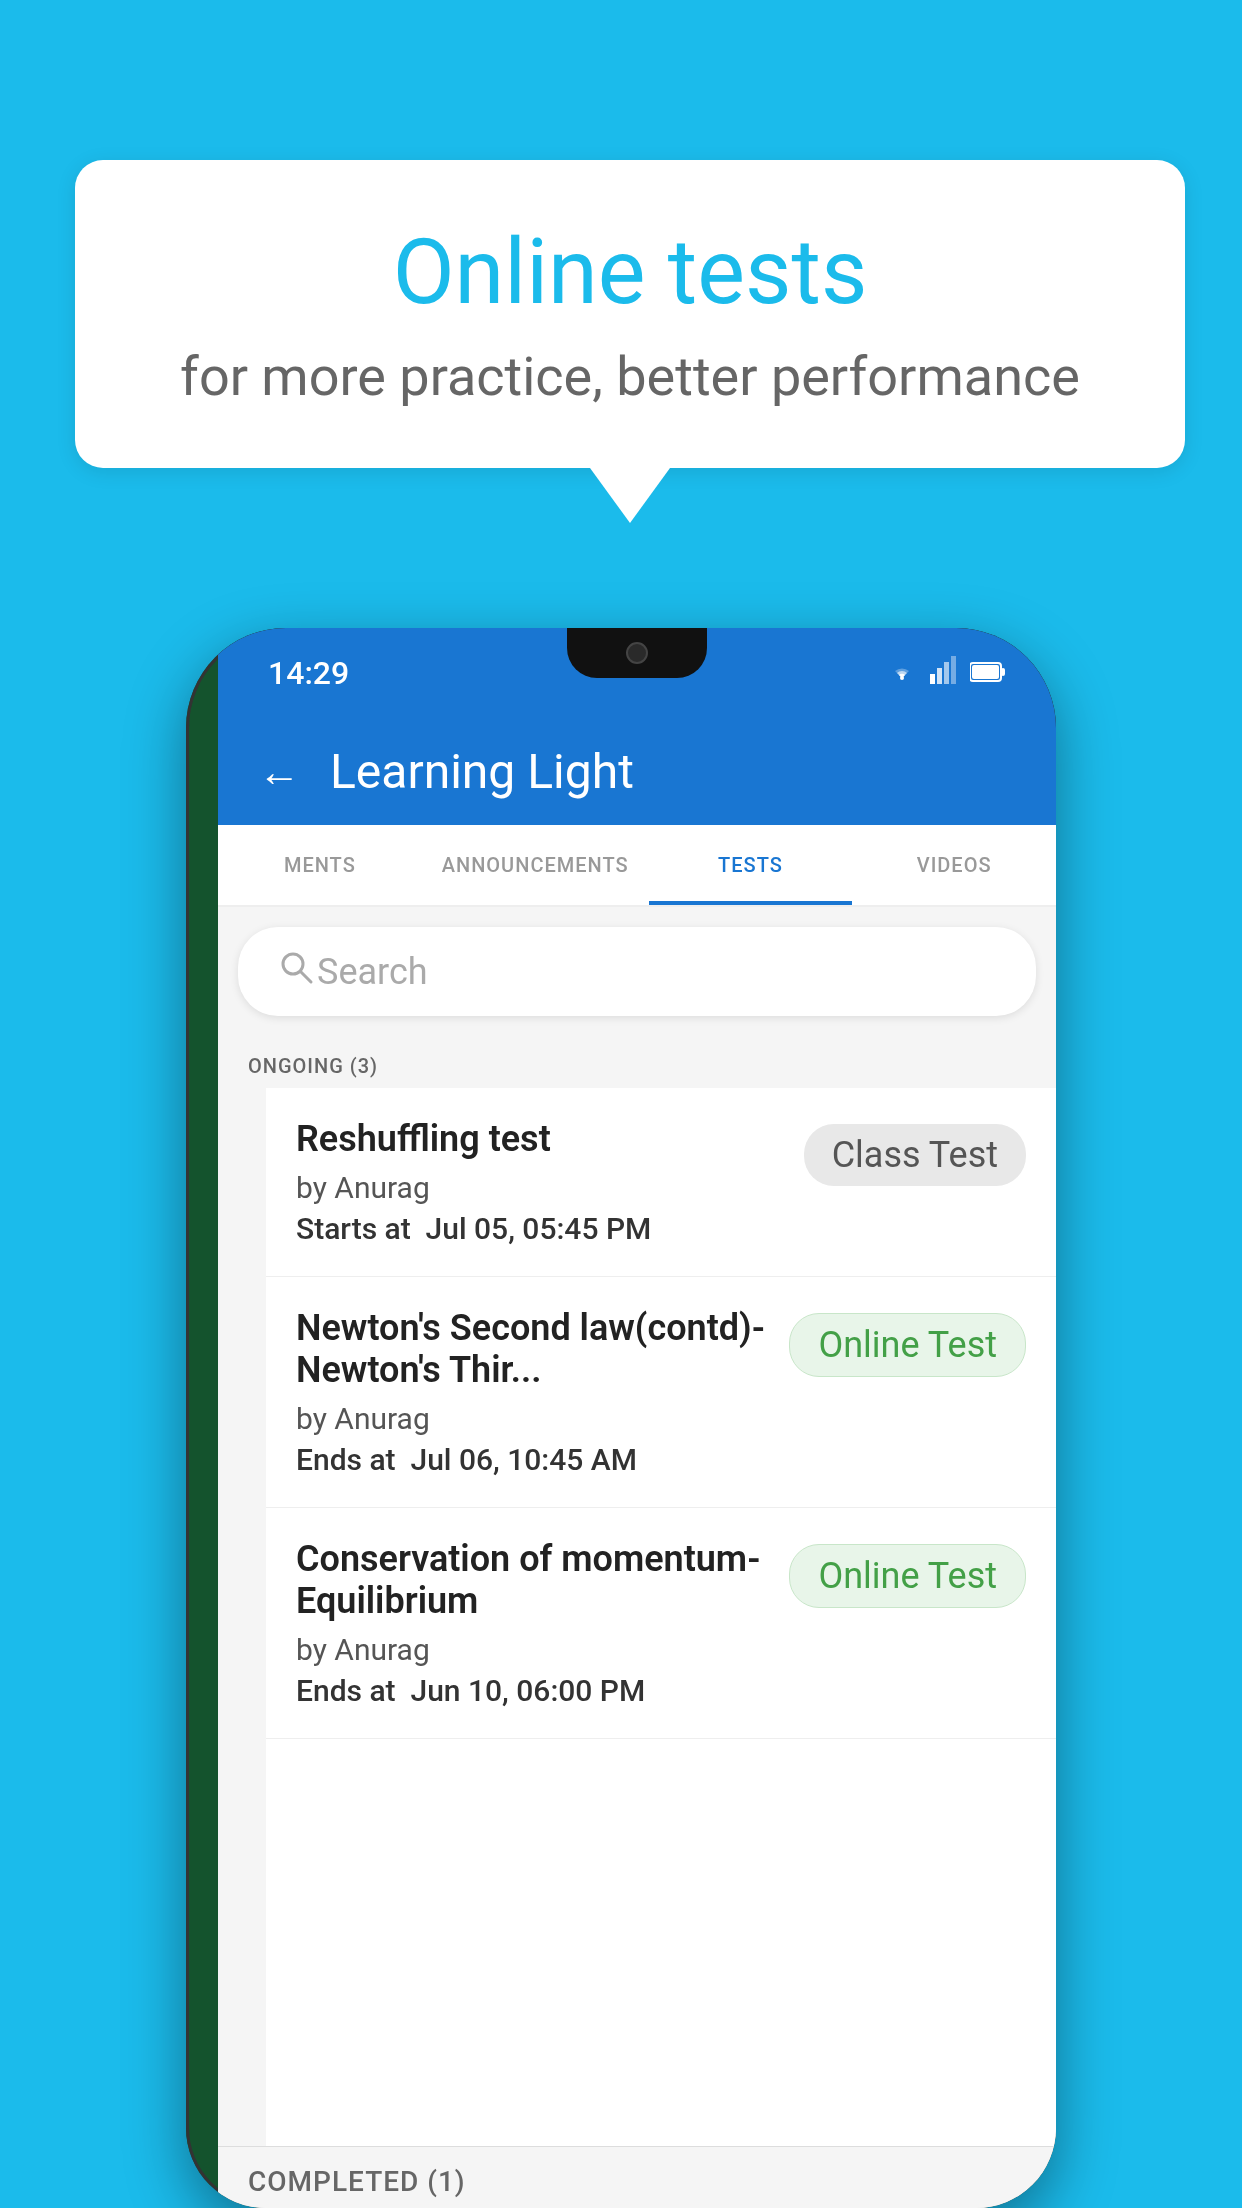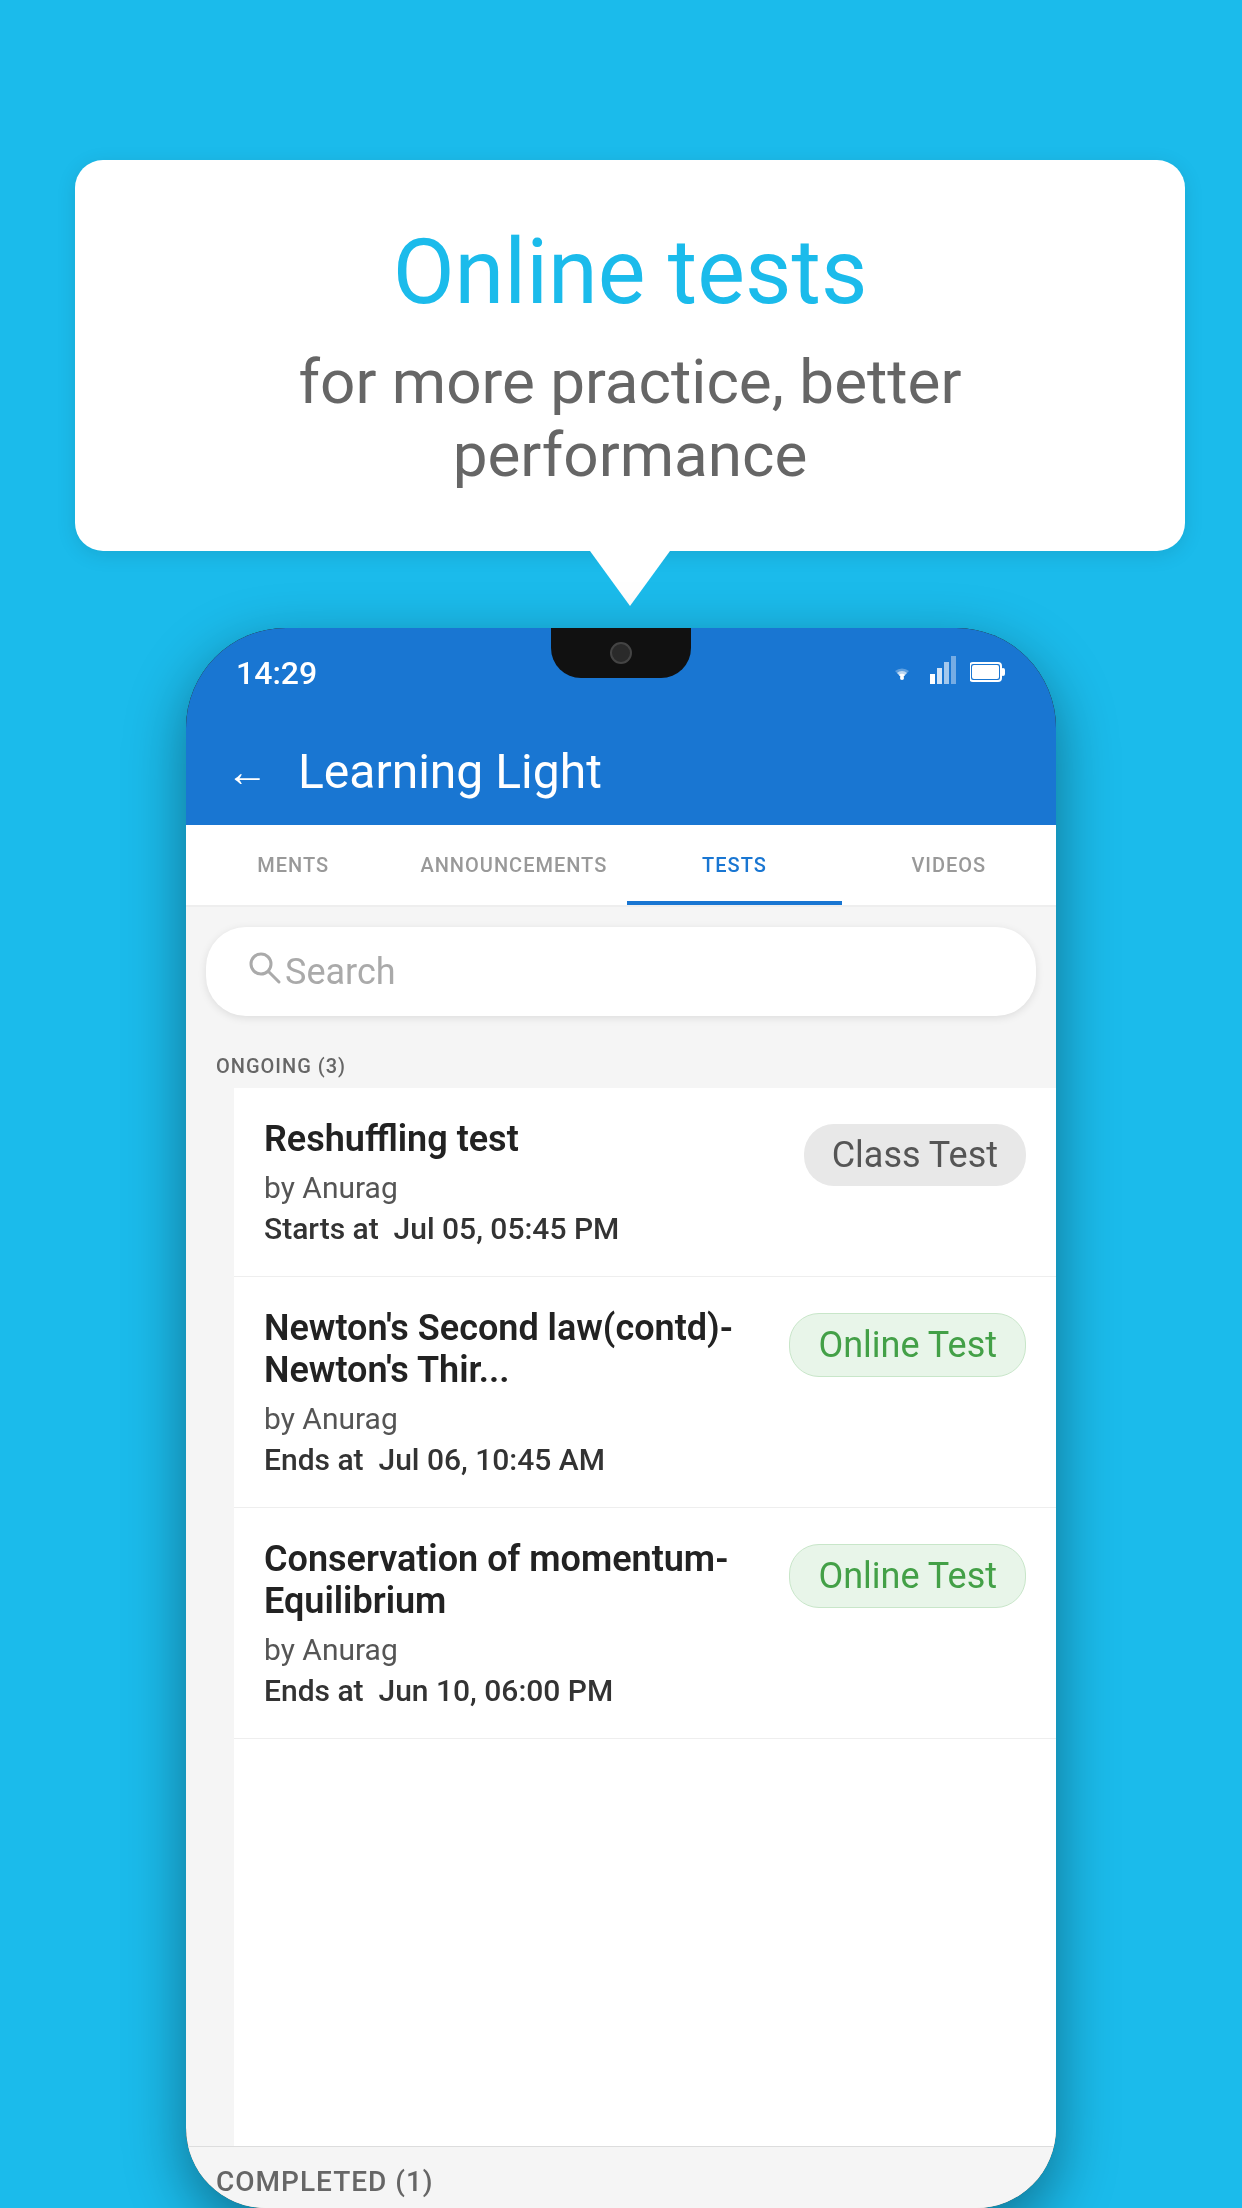--- a/index.html
+++ b/index.html
@@ -35,21 +35,21 @@
     }
 
     .speech-bubble-title {
       font-size: 90px;
       font-weight: 400;
       color: #1BBBEB;
       margin-bottom: 20px;
     }
 
     .speech-bubble-subtitle {
-      font-size: 62px;
+      font-size: 54px;
       color: #666;
       font-weight: 400;
     }
 
     .speech-bubble-arrow {
       width: 0;
       height: 0;
       border-left: 40px solid transparent;
       border-right: 40px solid transparent;
       border-top: 55px solid white;
@@ -63,20 +63,21 @@
       left: 50%;
       transform: translateX(-50%);
       width: 870px;
       height: 1580px;
       background: #14532d;
       border-radius: 100px 100px 80px 80px;
       box-shadow: 0 20px 60px rgba(0,0,0,0.4), inset 0 0 0 3px #333;
       overflow: hidden;
       display: flex;
       flex-direction: column;
+      padding-left: 32px;
     }
 
     
     .phone-top {
       position: relative;
       height: 90px;
       background: #1976D2;
       display: flex;
       align-items: center;
       justify-content: space-between;

